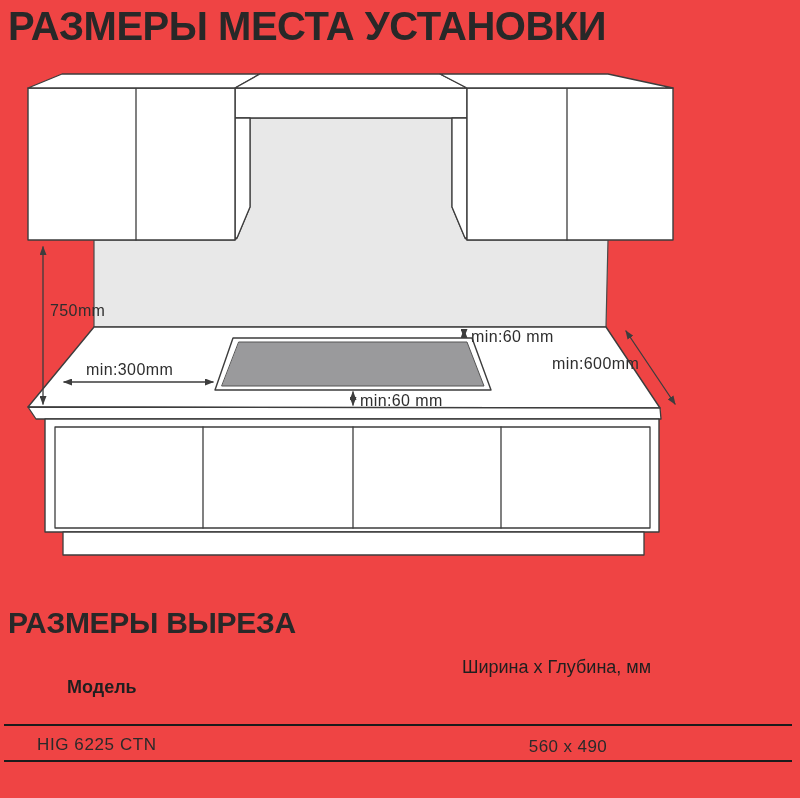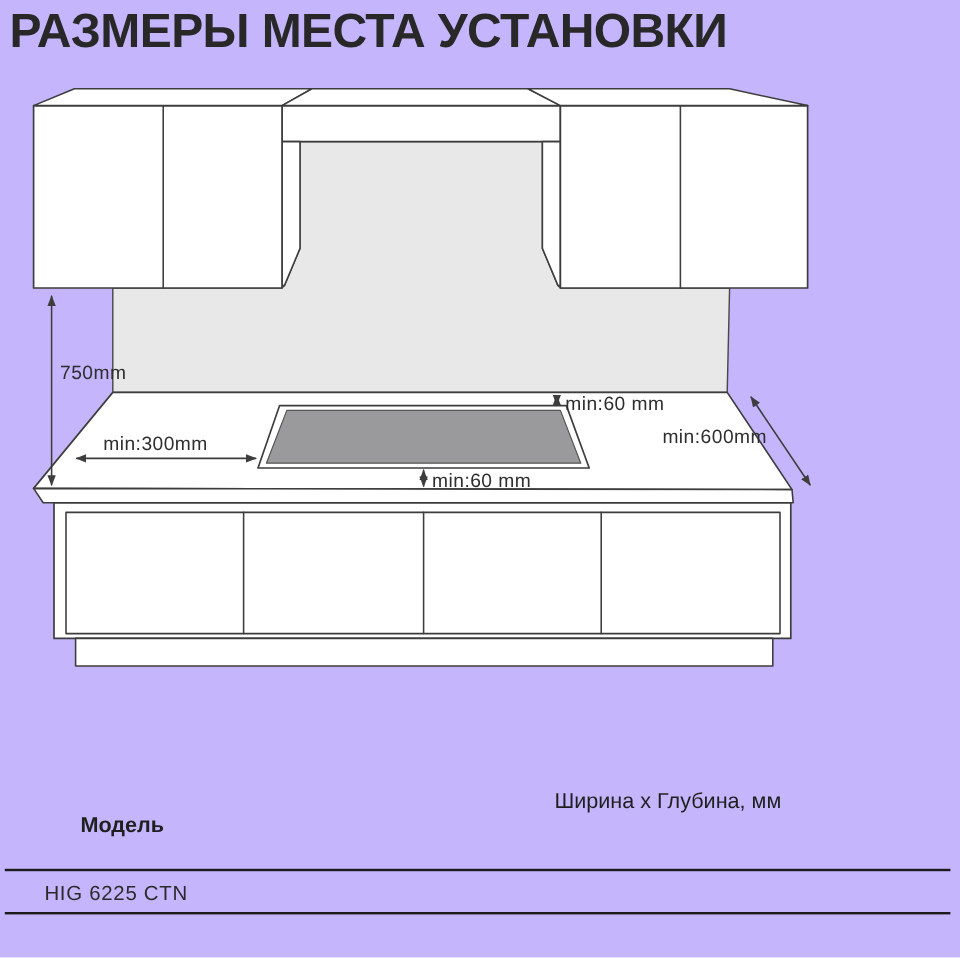--- a/index.html
+++ b/index.html
@@ -1,19 +1,19 @@
 <!DOCTYPE html>
 <html style="--wall: #e8e8e8; --hob: #9a9a9c; --line: #3d3d3d; --text: #2e2e2e; --rule: #1b1b1b; --heading: #282828;"><head>
 <meta charset="utf-8">
 <style>
   :root{
     --wall:#e8e8e8; --hob:#9a9a9c; --line:#3d3d3d; --text:#2e2e2e; --rule:#1b1b1b; --heading:#282828;
   }
   html,body{margin:0;padding:0;background:#fff;}
-  #page{position:relative;width:800px;height:798px;background:#c4b5fd;overflow:hidden;
+  #page{position:relative;width:800px;height:798px;background:#ef4444;overflow:hidden;
         font-family:"Liberation Sans", sans-serif;color:var(--text);}
   .h1{position:absolute;left:8px;top:4px;font-size:40px;font-weight:bold;
       letter-spacing:-0.5px;color:var(--heading);white-space:nowrap;}
   .h2{position:absolute;left:8px;top:606px;font-size:30px;font-weight:bold;
       letter-spacing:-0.3px;color:var(--heading);white-space:nowrap;}
   #diagram{position:absolute;left:0;top:0;}
   .dimtext{font-size:16px;letter-spacing:0.4px;fill:var(--text);}
   .tbl-col-model{position:absolute;left:67px;top:677px;font-size:18px;font-weight:bold;color:#1f1f1f;}
   .tbl-col-size{position:absolute;left:462px;top:657px;width:212px;text-align:left;font-size:18px;color:#1f1f1f;}
   .tbl-rule{position:absolute;left:4px;width:788px;height:2px;background:var(--rule);}
@@ -76,21 +76,23 @@
     <line x1="464" y1="330" x2="464" y2="337" style="stroke:var(--line)" stroke-width="1.3" marker-start="url(#arrS)" marker-end="url(#arrE)"></line>
     <text class="dimtext" x="471" y="342" stroke="none">min:60 mm</text>
 
     <line x1="626" y1="331" x2="675" y2="404" style="stroke:var(--line)" stroke-width="1.3" marker-start="url(#arrS)" marker-end="url(#arrE)"></line>
     <text class="dimtext" x="552" y="369" stroke="none">min:600mm</text>
 
     <line x1="353" y1="392" x2="353" y2="405" style="stroke:var(--line)" stroke-width="1.3" marker-start="url(#arrS)" marker-end="url(#arrE)"></line>
     <text class="dimtext" x="360" y="406" stroke="none">min:60 mm</text>
   </svg>
 
+  <div class="h2">РАЗМЕРЫ ВЫРЕЗА</div>
 
   <div class="tbl-col-model">Модель</div>
   <div class="tbl-col-size">Ширина x Глубина, мм</div>
 
   <div class="tbl-rule rule-top"></div>
   <div class="tbl-cell-model">HIG 6225 CTN</div>
+  <div class="tbl-cell-size">560 x 490</div>
   <div class="tbl-rule rule-bottom"></div>
 
 </div>
 
 </body></html>

